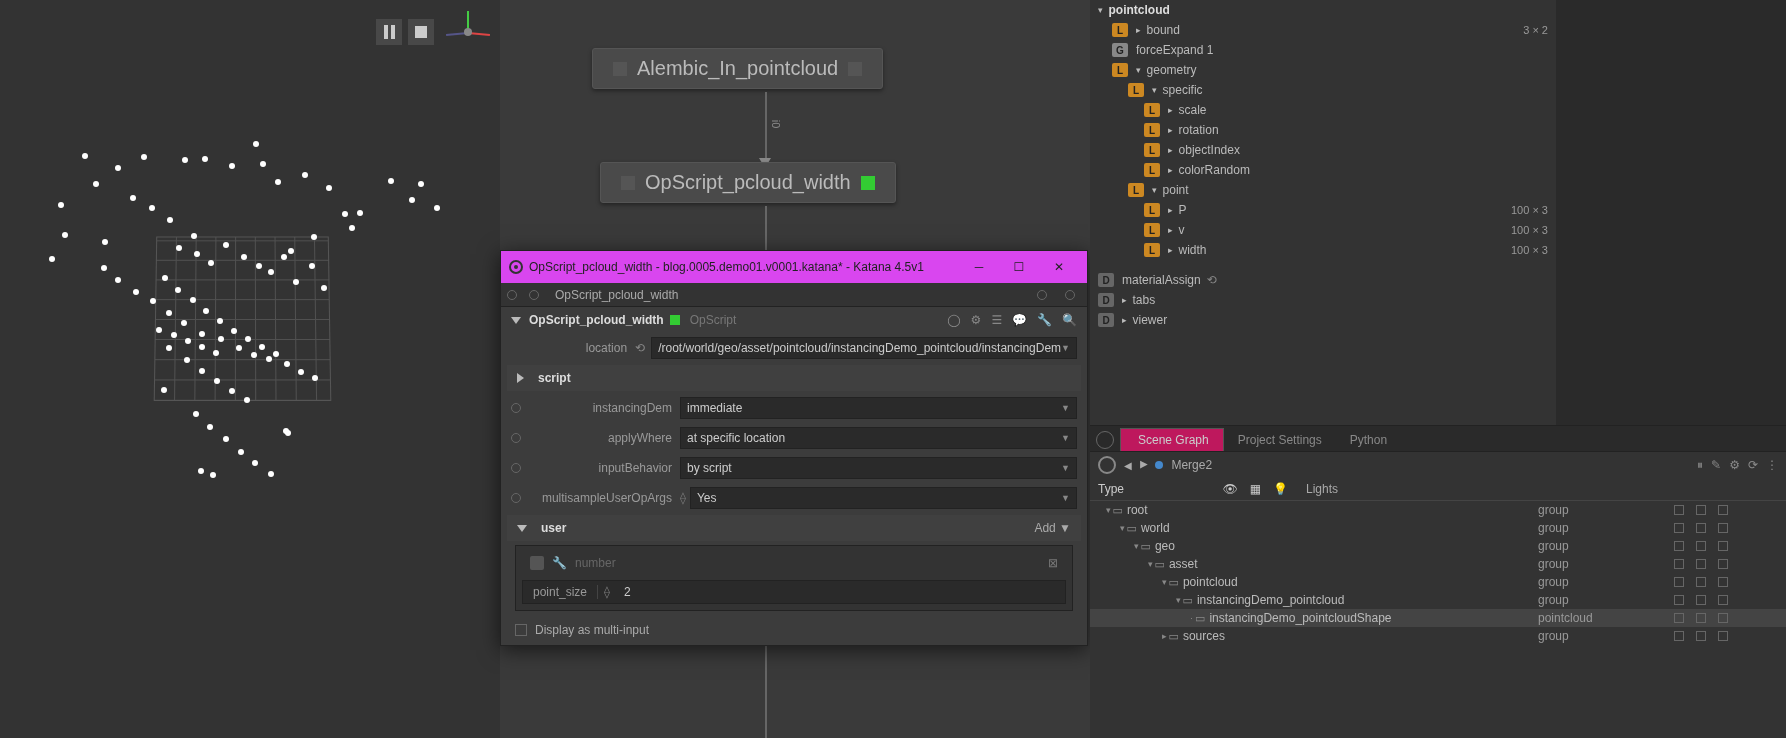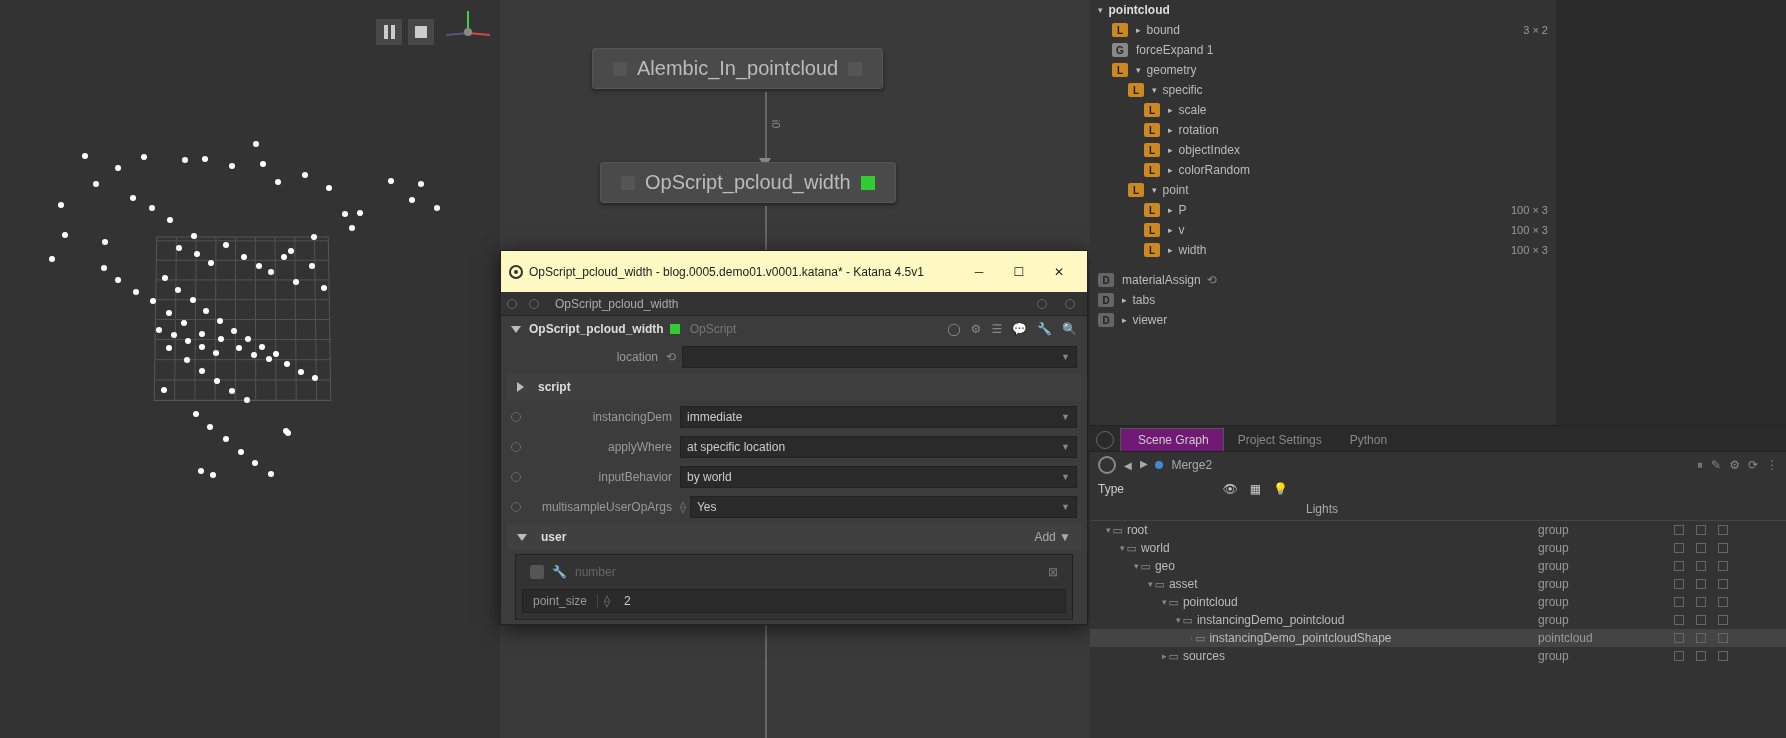--- a/index.html
+++ b/index.html
@@ -30,21 +30,21 @@
 .node { position:absolute; background:#4a4a4a; border:1px solid #555; border-radius:3px; padding:8px 20px; display:flex; align-items:center; gap:10px; box-shadow:0 2px 4px rgba(0,0,0,0.4);}
 .node-sq { width:14px; height:14px; background:#555; }
 .node-sq.green { background:#3c3; }
 .node-title { color:#bbb; font-size:20px; }
 .conn { position:absolute; width:2px; background:#666; left:50%; }
 .conn-label { position:absolute; font-size:11px; color:#888; transform:rotate(90deg); }
 .arrow-down { position:absolute; left:50%; margin-left:-6px; width:0; height:0; border-left:6px solid transparent; border-right:6px solid transparent; border-top:10px solid #888;}
 
 
 .popup { left:500px; top:250px; width:588px; background:#3c3c3c; border:1px solid #222; box-shadow:0 4px 20px rgba(0,0,0,.6);}
-.titlebar { background:#fef9c3; color:#222; height:41px; display:flex; align-items:center; padding:0 8px; font-size:12px;}
+.titlebar { background:#d946ef; color:#222; height:32px; display:flex; align-items:center; padding:0 8px; font-size:12px;}
 .titlebar svg { margin-right:6px; }
 .win-controls { margin-left:auto; display:flex; }
 .win-btn { width:40px; height:28px; display:flex; align-items:center; justify-content:center; cursor:pointer; color:#222;}
 .tabrow { background:#333; display:flex; align-items:center; height:24px; border-bottom:1px solid #222;}
 .tabrow .dot { width:10px; height:10px; border:1px solid #666; border-radius:50%; margin:0 6px;}
 .tab-name { color:#aaa; padding:0 10px; }
 .panel-header { display:flex; align-items:center; padding:6px 10px; background:#3c3c3c;}
 .tri { width:0;height:0;border-left:5px solid transparent;border-right:5px solid transparent;border-top:7px solid #bbb; margin-right:8px;}
 .tri-r { border-top:5px solid transparent;border-bottom:5px solid transparent;border-left:7px solid #bbb;border-right:none; }
 .bold { color:#ddd; font-weight:bold; }
@@ -77,21 +77,21 @@
 .badge.g { background:#888;}
 .badge.d { background:#666;}
 .attr-name { color:#bbb; }
 .attr-val { margin-left:auto; color:#999; font-size:11px;}
 .attr-tri { margin-right:6px; font-size:9px; color:#bbb;}
 
 
 .sg { left:1090px; top:425px; width:696px; bottom:0; background:#333; border-top:1px solid #222;}
 .sg-tabs { display:flex; background:#2a2a2a; height:26px; align-items:flex-end; border-bottom:1px solid #222;}
 .sg-tab { padding:4px 14px; color:#888; cursor:pointer; }
-.sg-tab.active { background:#701a75; color:#ccc; border:1px solid #555; border-bottom:none;padding-left:17px;}
+.sg-tab.active { background:#be185d; color:#ccc; border:1px solid #555; border-bottom:none;padding-left:17px;}
 .sg-tab-circle { width:18px;height:18px;border:1px solid #666;border-radius:50%;margin:0 6px 2px;}
 .sg-toolbar { display:flex; align-items:center; padding:4px 8px; background:#333; gap:8px;}
 .sg-toolbar .target { width:18px;height:18px;border:2px solid #888;border-radius:50%; position:relative;}
 .sg-toolbar .tri-l { font-size:10px;}
 .sg-toolbar .dot-blue { width:8px;height:8px;background:#48c;border-radius:50%;}
 .sg-toolbar .node-label { color:#aaa;}
 .sg-toolbar .right { margin-left:auto; display:flex; gap:8px; color:#888;}
 .sg-header { display:flex; padding:4px 8px; border-bottom:1px solid #444; color:#ccc;}
 .sg-col-name { flex:1;}
 .sg-col-type { width:90px;}
@@ -266,20 +266,21 @@
       <span>☰</span>
       <span>💬</span>
       <span>🔧</span>
       <span>🔍</span>
     </div>
   </div>
   <div class="row">
     <div class="label">location</div>
     <span style="margin-right:6px;color:#888;">⟲</span>
     <div class="field">
+        <span>/root/world/geo/asset/pointcloud/instancingDemo_pointcloud/instancingDem</span>
         <span class="dd-arrow">▼</span>
       </div>
   </div>
   <div class="section-row">
     <div class="tri tri-r"></div>
     <span class="bold">script</span>
   </div>
   <div class="row">
       <div class="bullet"></div>
     <div class="label">instancingDem</div>
@@ -293,21 +294,21 @@
     <div class="label">applyWhere</div>
     <div class="field">
         <span>at specific location</span>
         <span class="dd-arrow">▼</span>
       </div>
   </div>
   <div class="row">
       <div class="bullet"></div>
     <div class="label">inputBehavior</div>
     <div class="field">
-        <span>by world</span>
+        <span>by script</span>
         <span class="dd-arrow">▼</span>
       </div>
   </div>
   <div class="row">
       <div class="bullet"></div>
     <div class="label">multisampleUserOpArgs</div>
     <span style="margin-right:4px;color:#777;">⟠</span>
     <div class="field">
         <span>Yes</span>
         <span class="dd-arrow">▼</span>
@@ -323,20 +324,24 @@
       <span style="width:14px;height:14px;background:#555;border-radius:2px;margin-right:8px;"></span>
       <span style="margin-right:8px;">🔧</span>
       <span>number</span>
       <span style="margin-left:auto;color:#777;cursor:pointer;">⊠</span>
     </div>
     <div class="user-field">
       <span class="l">point_size</span>
       <span class="link">⟠</span>
       <span class="v">2</span>
     </div>
+  </div>
+  <div class="checkbox-row">
+    <div class="checkbox"></div>
+    <span>Display as multi-input</span>
   </div>
 </div>
 
 <div class="panel attrs">
   <div class="attr-row">
     <span class="attr-tri">▾</span>
       <span class="bold">pointcloud</span>
   </div>
   <div id="attr-rows">
       <div class="attr-row sub1">
@@ -452,21 +457,21 @@
       <span>⋮</span>
     </div>
   </div>
   <div class="sg-header">
     <div class="sg-col-type">Type</div>
     <div class="sg-col-icons">
       <span>👁</span>
       <span>▦</span>
       <span>💡</span>
     </div>
-    <div class="Lights" style="width:50px;text-align:right;margin-top:20px;">Lights</div>
+    <div class="Lights" style="width:50px;text-align:right;">Lights</div>
   </div>
   <div id="sg-rows">
       <div class="sg-row">
         <div class="tree" style="padding-left:8px;">
           <span class="exp">▾</span>
           <span class="book">▭</span>
           <span class="nm">root</span>
         </div>
         <div style="flex:1"></div>
         <div class="type">group</div>

